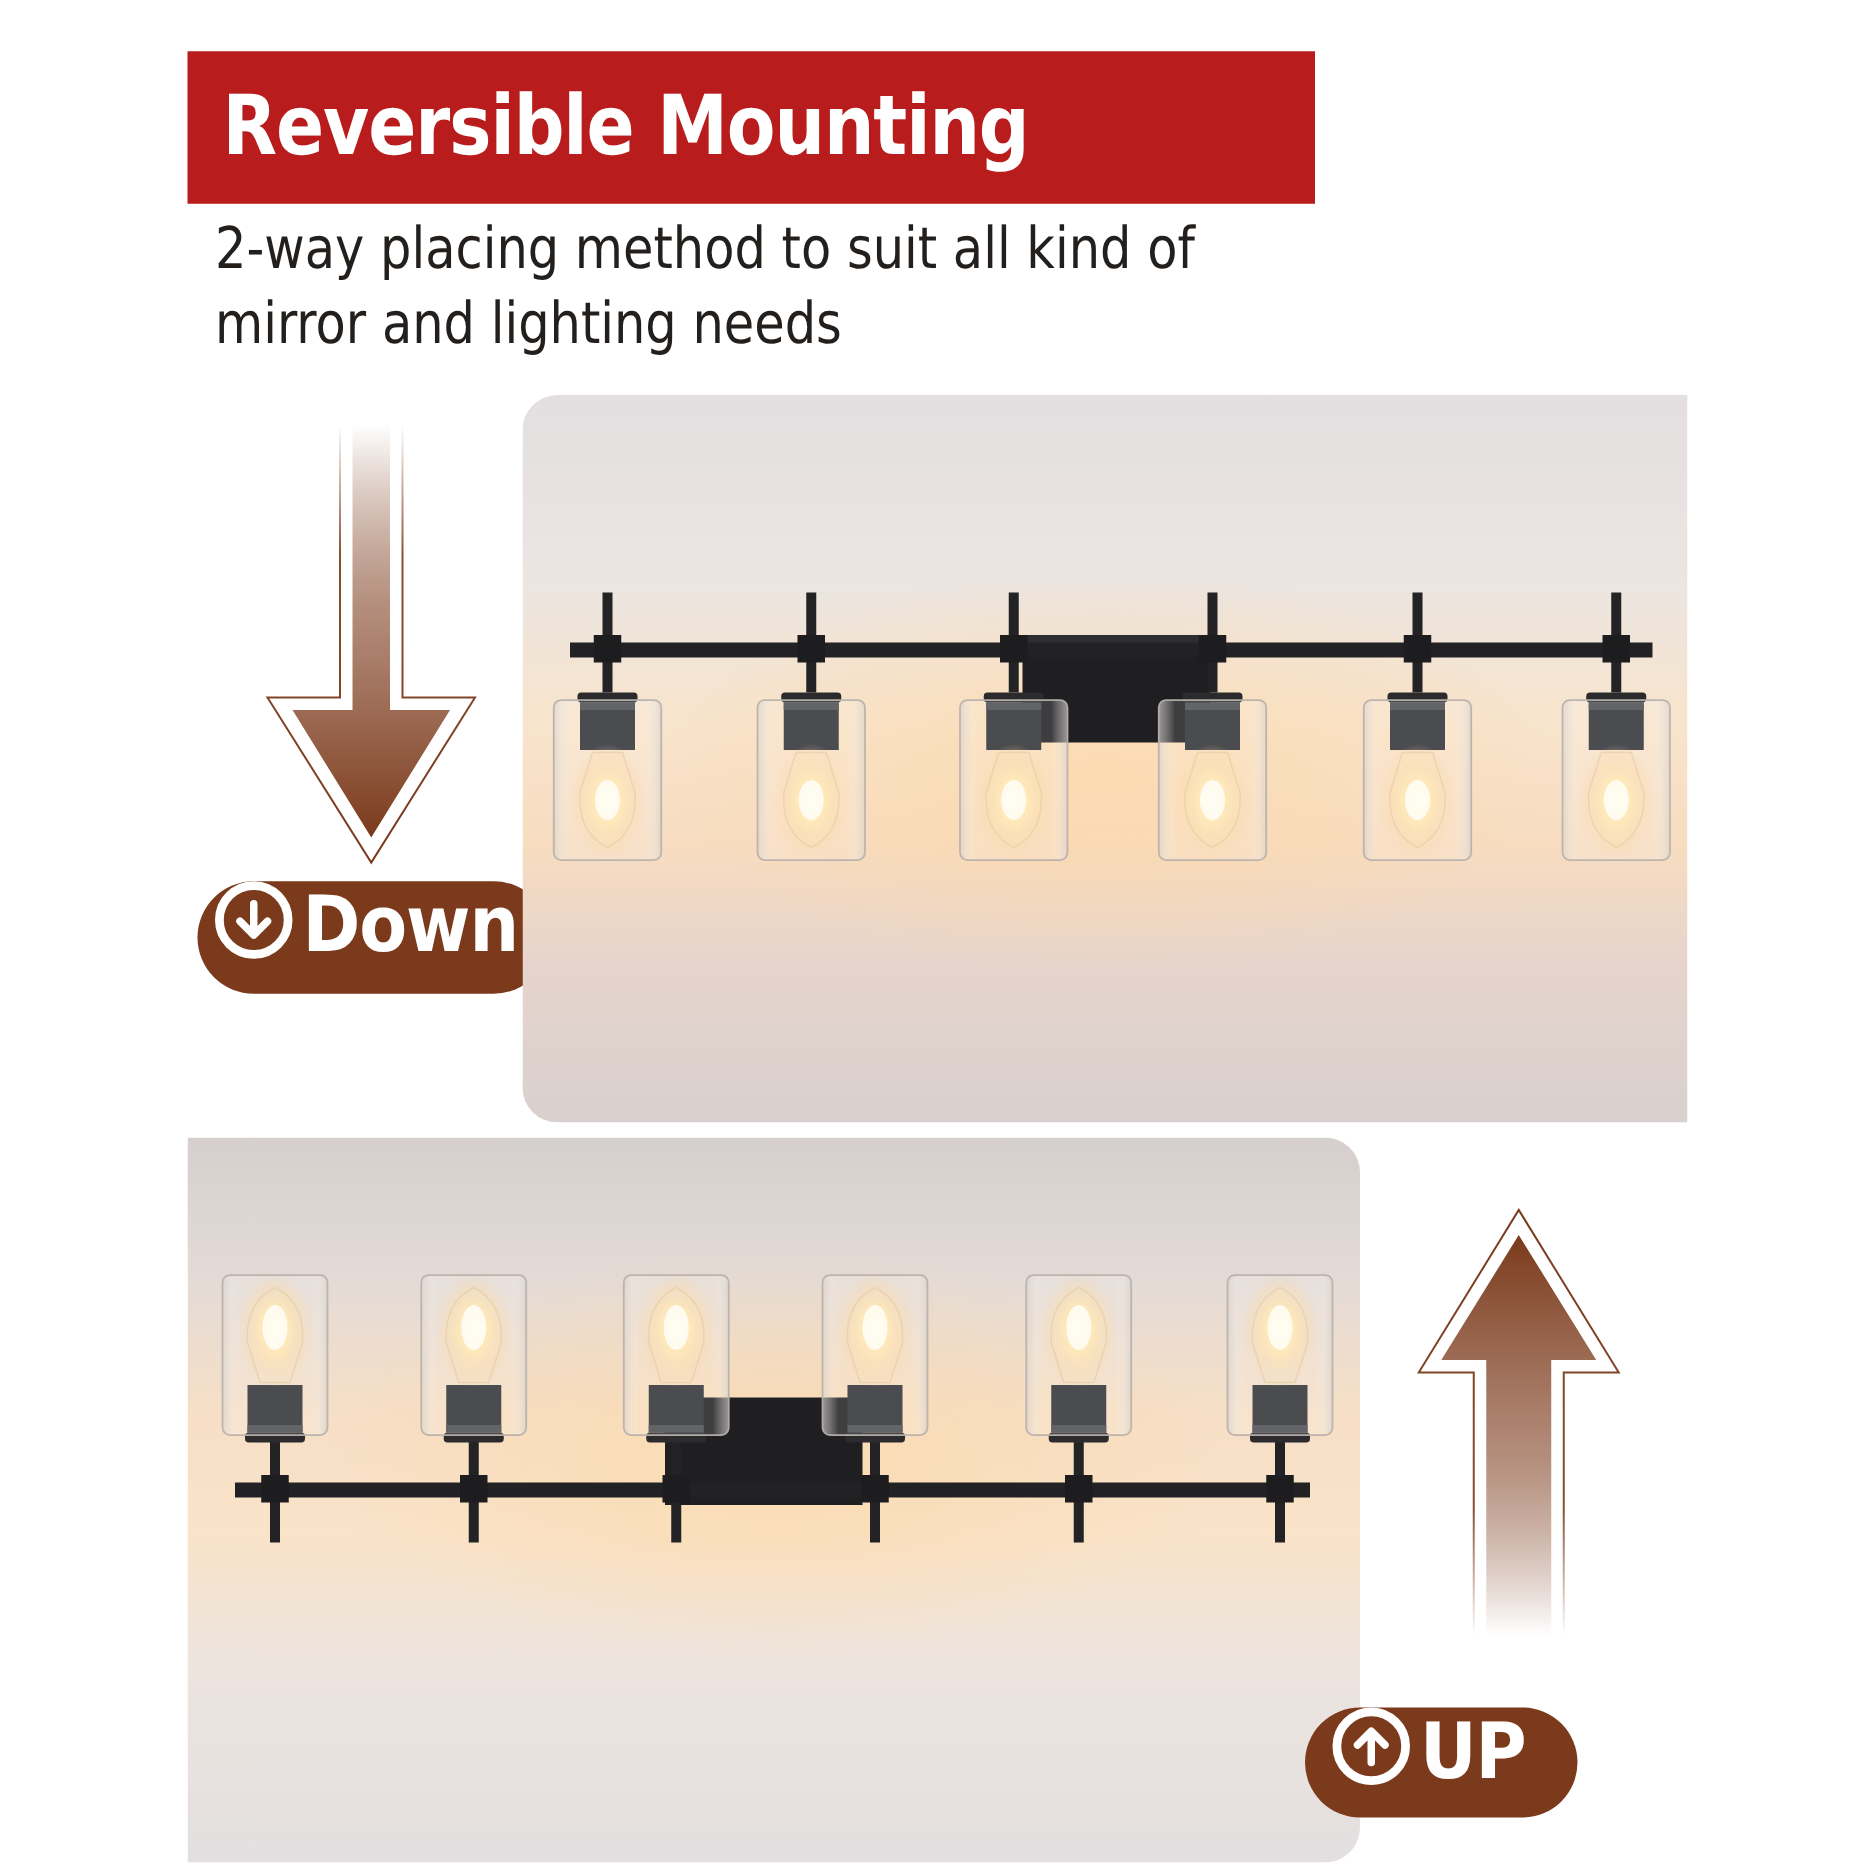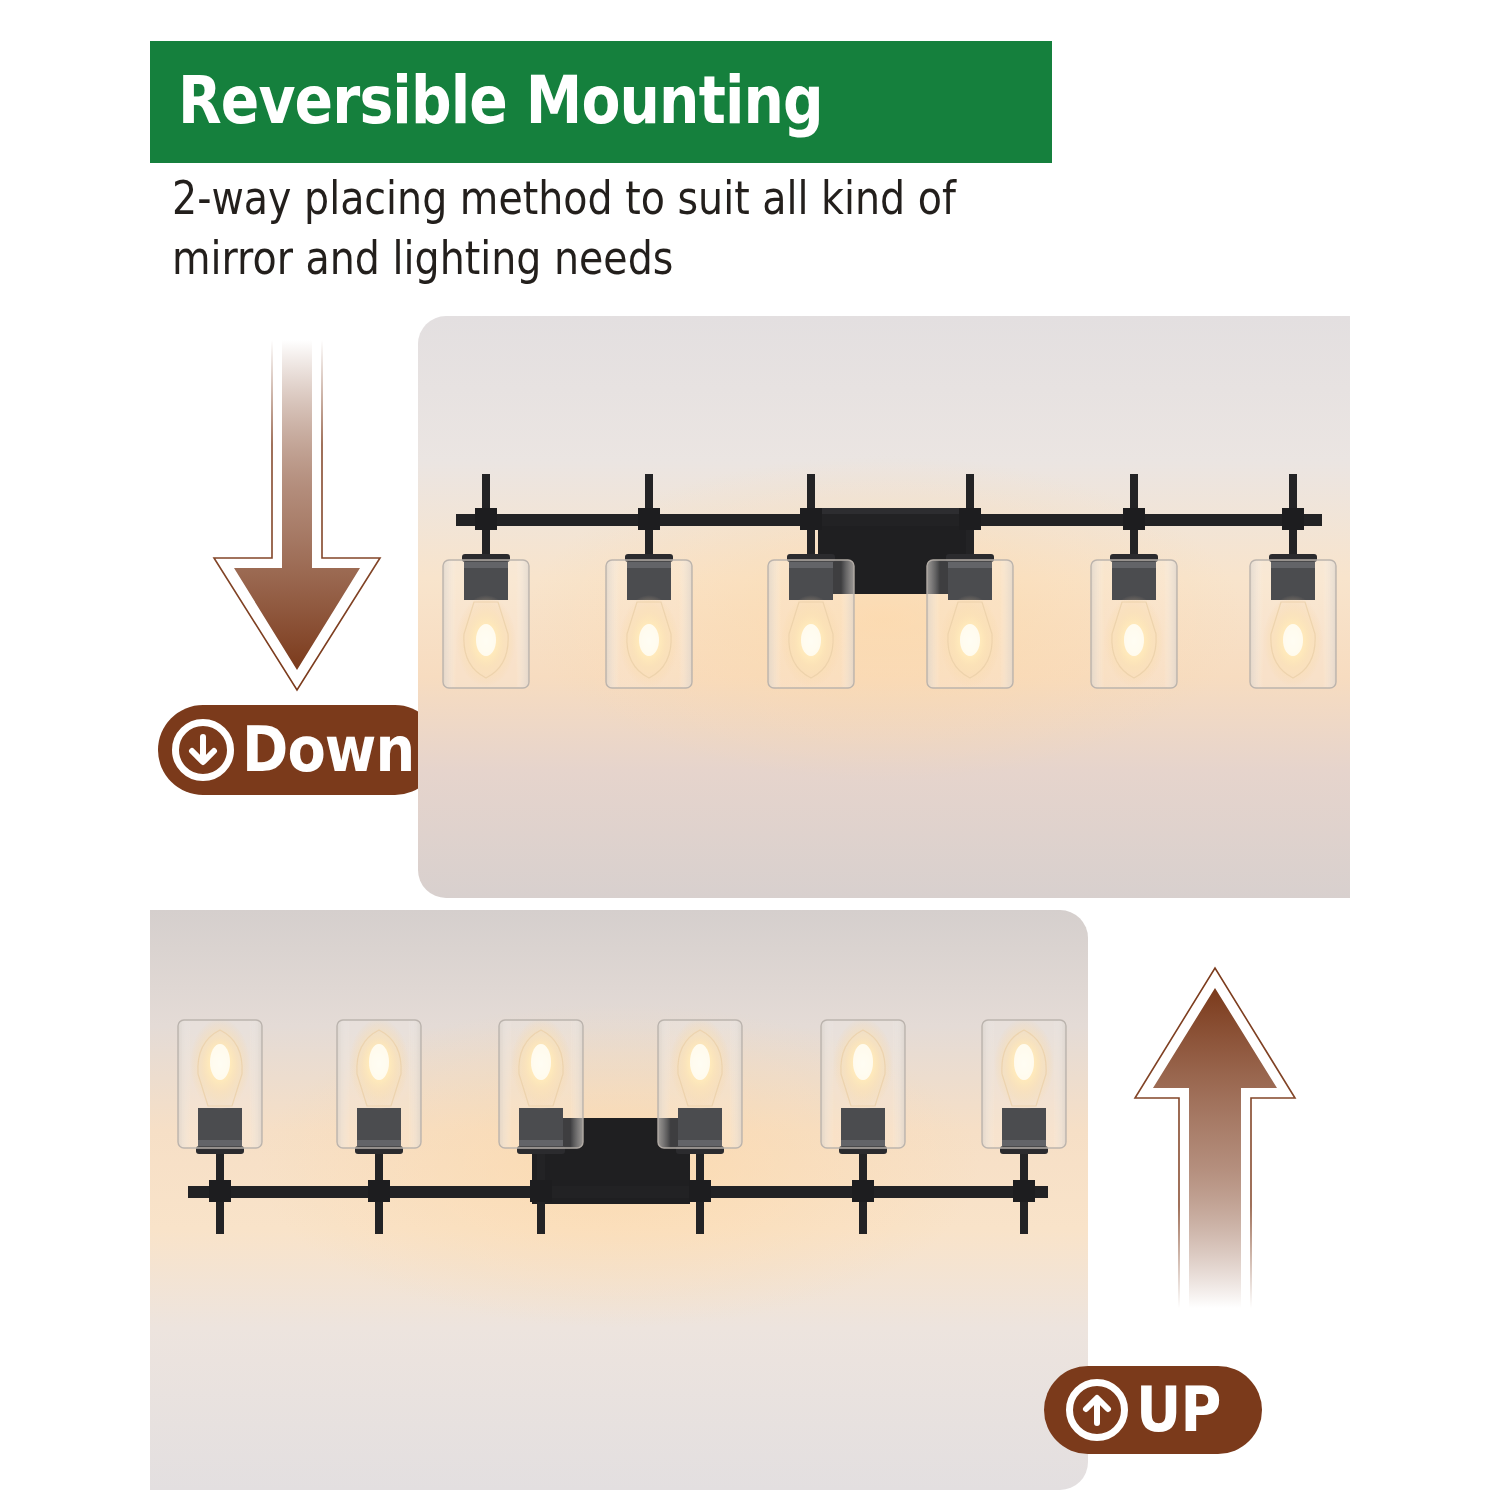--- a/index.html
+++ b/index.html
@@ -1,21 +1,21 @@
 <!DOCTYPE html>
 <html><head>
 <meta charset="utf-8">
 <style>
   * { box-sizing: border-box; margin: 0; padding: 0; }
   html, body { width: 1500px; height: 1500px; background: #ffffff; overflow: hidden; }
   body { position: relative; font-family: "Liberation Sans", "DejaVu Sans", sans-serif; }
 
   .title-bar {
     position: absolute; left: 150px; top: 41px; width: 902px; height: 122px;
-    background: #15803d;
+    background: #b91c1c;
   }
   .title-text {
     position: absolute; left: 28px; top: 18px;
     font-family: "DejaVu Sans", sans-serif; font-weight: bold;
     font-size: 66px; line-height: 84px; color: #ffffff; letter-spacing: -1px;
     transform: scaleX(0.86); transform-origin: left center; white-space: nowrap;
   }
   .subtitle {
     position: absolute; left: 172px; top: 168px; width: 980px;
     font-family: "DejaVu Sans", sans-serif; font-size: 46px; line-height: 60px;
@@ -39,21 +39,21 @@
       linear-gradient(180deg, #d5cfcd 0%, #e4dbd6 20%, #f6dfc6 38%, #f9e3c9 55%, #ede4de 72%, #e3dfe0 100%);
   }
   .photo svg { position: absolute; left: 0; top: 0; }
 
   .arrow { position: absolute; }
   .arrow-down { left: 212px; top: 340px; width: 170px; height: 352px; }
   .arrow-up { left: 1133px; top: 966px; width: 170px; height: 342px; }
 
   .pill {
     position: absolute; background: #7b3a1b; border-radius: 46px;
-    display: flex; align-items: center; color: #ffffff;
+    display: flex; align-items: flex-start; color: #ffffff;
   }
   .pill-down { left: 158px; top: 705px; width: 282px; height: 90px; padding-left: 14px; }
   .pill-up { left: 1044px; top: 1366px; width: 218px; height: 88px; padding-left: 22px; }
   .pill-icon {
     width: 62px; height: 62px; border: 7px solid #ffffff; border-radius: 50%;
     display: flex; align-items: center; justify-content: center; flex: none;
   }
   .pill-label {
     font-family: "DejaVu Sans", sans-serif; font-weight: bold; font-size: 62px;
     line-height: 70px; margin-left: 8px; letter-spacing: -1px;

